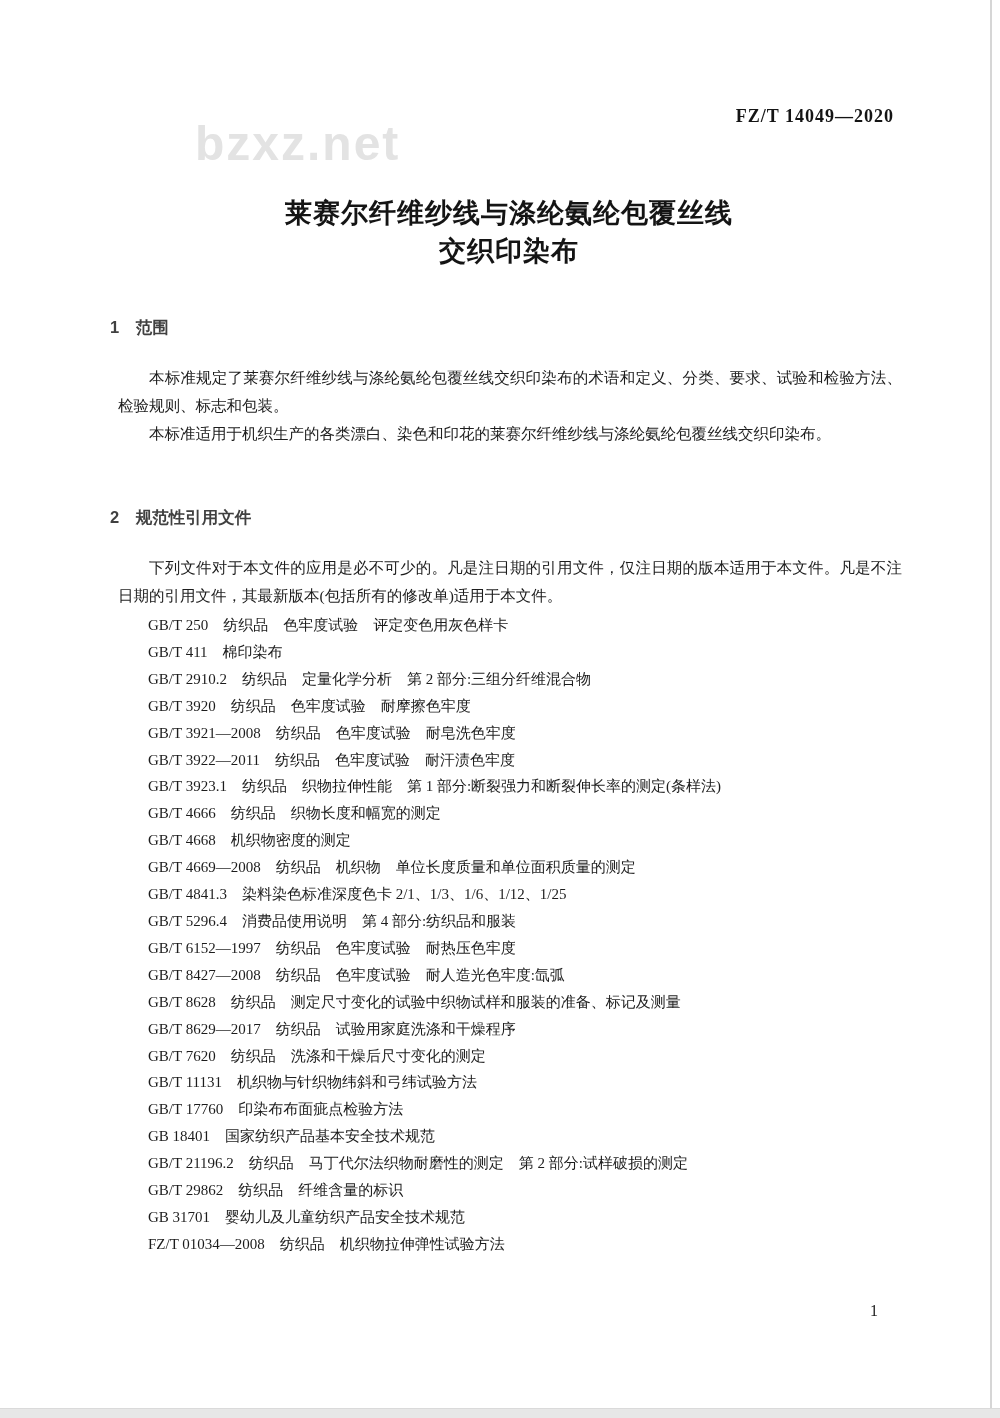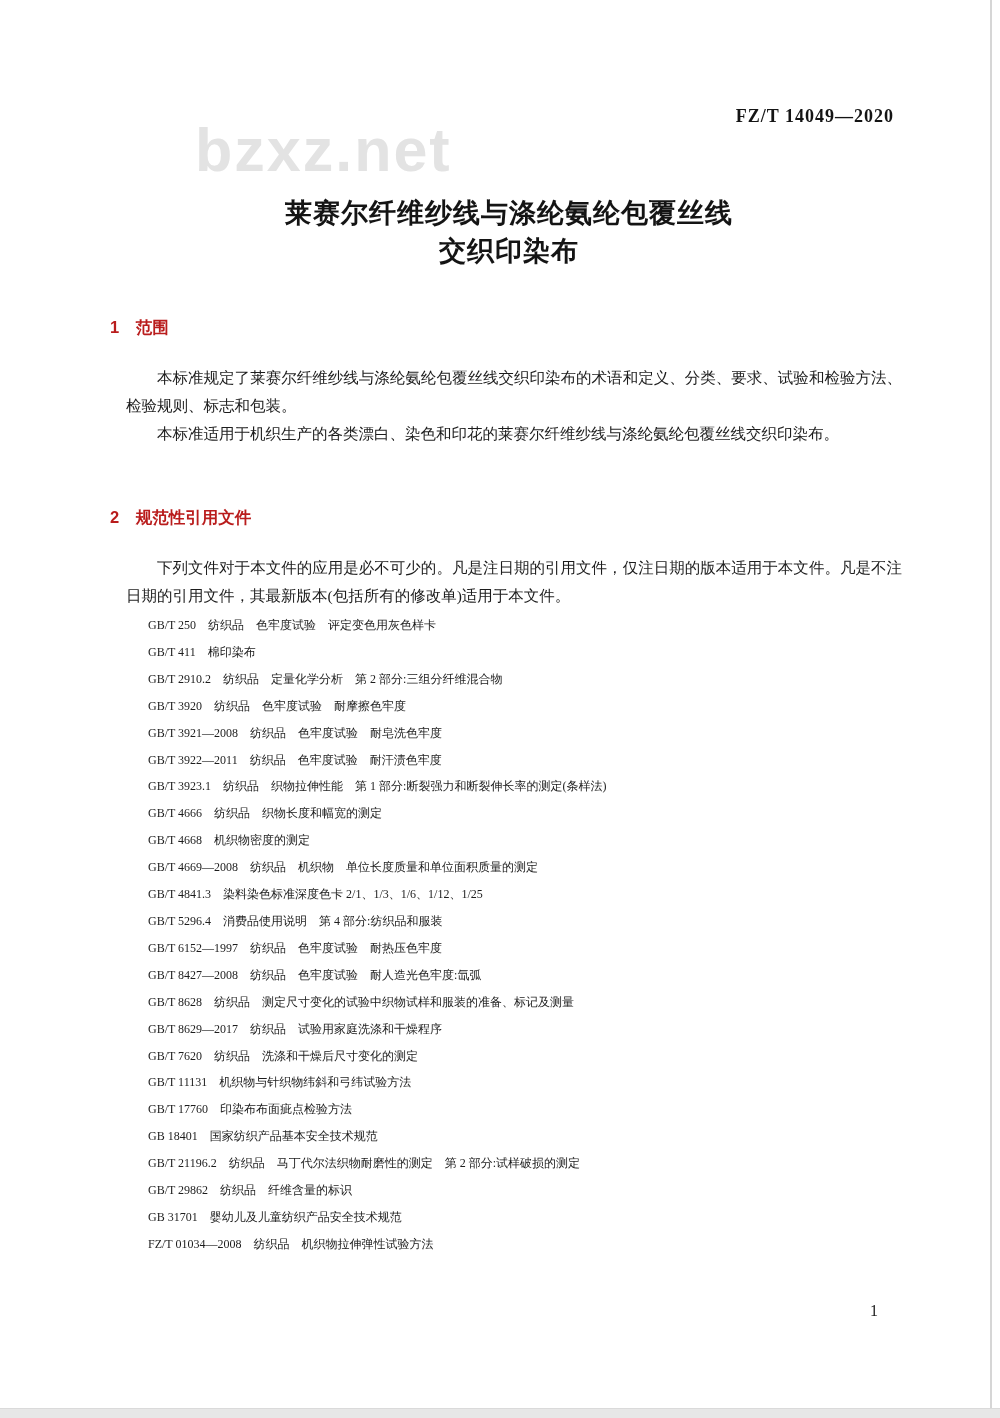--- a/index.html
+++ b/index.html
@@ -43,21 +43,21 @@
     font-size: 18px;
     letter-spacing: 1px;
     color: #141414;
   }
   .watermark {
     position: absolute;
     left: 195px;
     top: 120px;
     font-family: "Liberation Sans", "DejaVu Sans", sans-serif;
     font-weight: 700;
-    font-size: 61px;
+    font-size: 48px;
     line-height: 1;
     letter-spacing: 2px;
     color: #e3e3e3;
     user-select: none;
   }
   .doc-title {
     position: absolute;
     top: 194px;
     left: 0;
     width: 990px;
@@ -78,35 +78,35 @@
     width: 792px;
   }
   .sec-scope { top: 316px; }
   .sec-refs  { top: 506px; }
   .sec h2 {
     margin: 0;
     font-family: "Liberation Sans", "DejaVu Sans", sans-serif;
     font-weight: 700;
     font-size: 16.5px;
     line-height: 22px;
-    color: #b91c1c;
+    color: #404040;
   }
   .sec p {
-    margin: 26px 0 0 16px;
+    margin: 26px 0 0 8px;
     font-size: 15.5px;
     line-height: 28px;
     text-indent: 2em;
     text-align: justify;
     color: #1c1c1c;
   }
   .sec p + p { margin-top: 0; }
   .reflist { margin-top: 2px; }
   .ref {
     margin-left: 38px;
-    font-size: 12px;
+    font-size: 15px;
     line-height: 26.9px;
     white-space: nowrap;
     color: #1c1c1c;
   }
   .pageno {
     position: absolute;
     left: 870px;
     top: 1302px;
     font-size: 16px;
     color: #1c1c1c;

